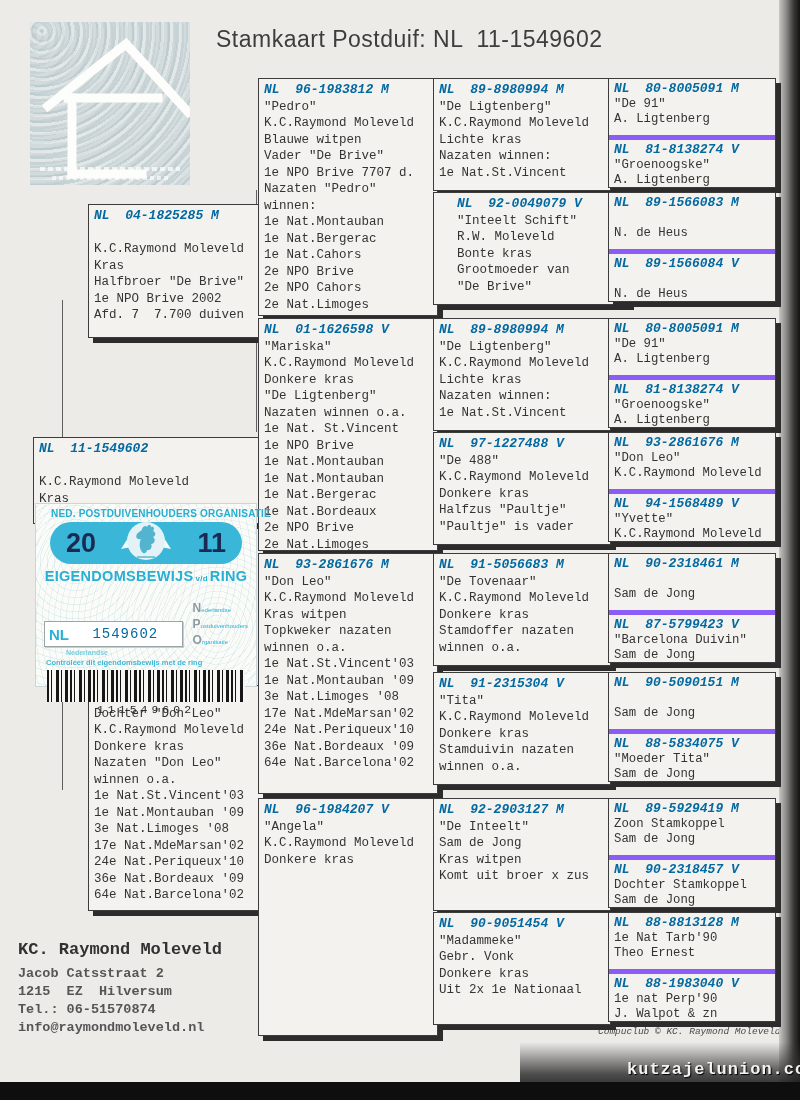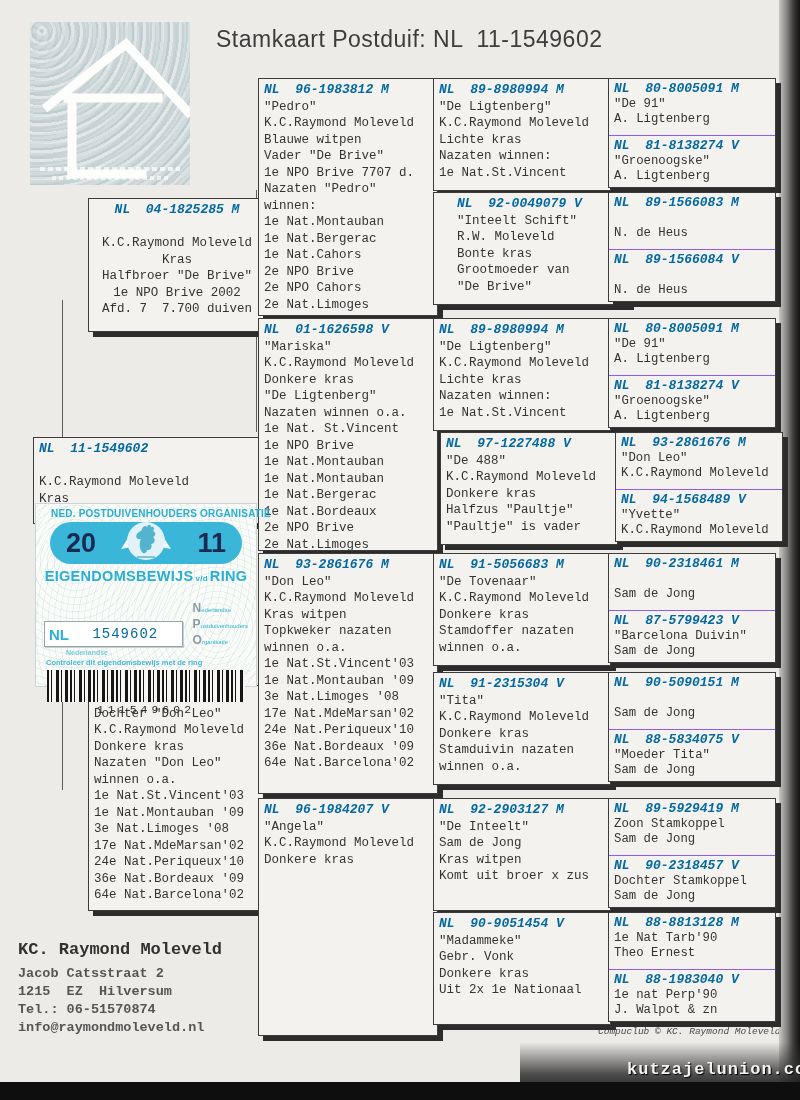--- a/index.html
+++ b/index.html
@@ -25,33 +25,33 @@
     background:repeating-linear-gradient(90deg,#fdfdfd 0 4px,transparent 4px 7px);}
   
   .title{position:absolute;left:216px;top:26px;font-family:"Liberation Sans",sans-serif;
     font-size:23px;color:#3d3d3d;white-space:pre;letter-spacing:.5px;}
   
   .pbox{position:absolute;background:#f4f2ef;border:1px solid #3c3c3c;
     box-shadow:5px 5px 0 0 #2c2c2c;padding:3px 5px 2px 5px;overflow:hidden;
     font-size:12.5px;line-height:16.5px;z-index:2;}
   .bh{font-weight:bold;font-style:italic;font-size:13px;white-space:pre;color:#0369a1;}
   .bl{white-space:pre;min-height:16.5px;color:#343434;}
-  .c1a{left:88px;top:198px;width:166px;height:127px;text-align:center;}
+  .c1a{left:88px;top:204px;width:166px;height:127px;}
   .subj{left:33px;top:437px;width:221px;height:80px;}
   .c1b{left:88px;top:685px;width:166px;height:219px;}
   .c2_0{left:258px;top:78px;width:168px;height:231px;}
   .c2_1{left:258px;top:318px;width:168px;height:226px;}
   .c2_2{left:258px;top:553px;width:168px;height:234px;}
   .c2_3{left:258px;top:798px;width:168px;height:231px;}
   .c3{left:433px;width:166px;height:106px;}
-  .t0{top:78px;}.t1{top:192px;padding-left:23px;}.t2{top:318px;}.t3{top:432px;margin-left:7px;}
+  .t0{top:78px;}.t1{top:192px;padding-left:23px;}.t2{top:318px;}.t3{top:432px;}
   .t4{top:553px;}.t5{top:672px;}.t6{top:798px;}.t7{top:912px;}
   .c4{left:608px;width:166px;height:108px;padding:0;font-size:12.3px;line-height:15.5px;}
   .half{height:52px;padding:2px 5px;overflow:hidden;}
-  .half+.half{border-top:1px solid #8b5cf6;}
+  .half+.half{border-top:5px solid #8b5cf6;}
   .c4 .bl{min-height:15.5px;}
   
   .vline{position:absolute;width:1px;background:#5f5f5f;z-index:1;}
   
   .sticker{position:absolute;left:35px;top:503px;width:220px;height:182px;z-index:5;
     background:#fbfbf8;border:1px solid #ccd6d8;
     background-image:
       repeating-radial-gradient(circle at 18% 32%, rgba(110,185,205,.16) 0 1px, transparent 1px 7px),
       repeating-radial-gradient(circle at 82% 68%, rgba(110,185,205,.14) 0 1px, transparent 1px 6px);}
   .st-org{margin-top:4px;text-align:center;font-family:"Liberation Sans",sans-serif;

